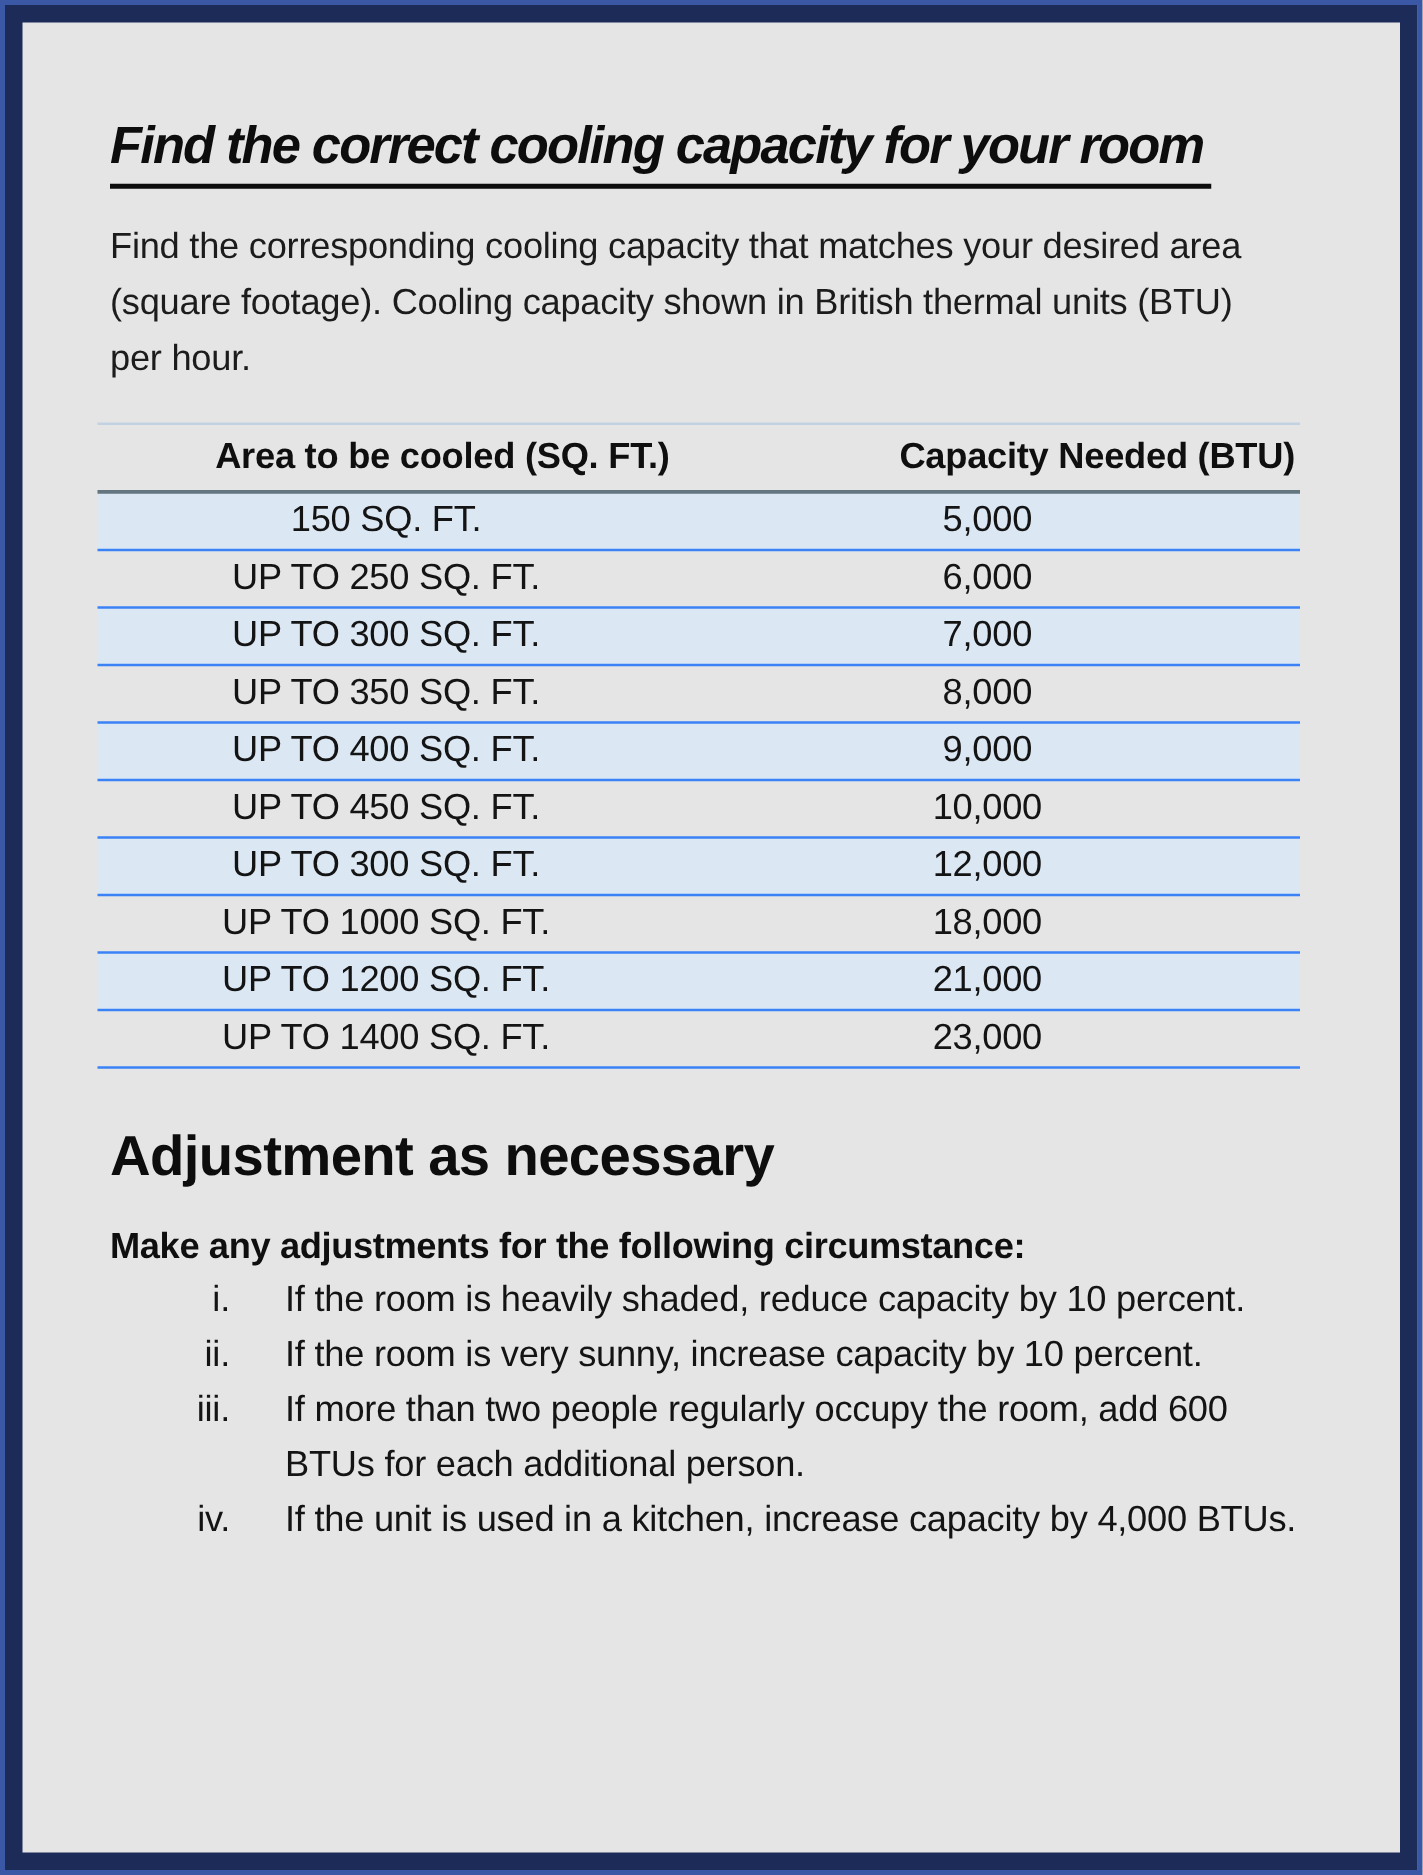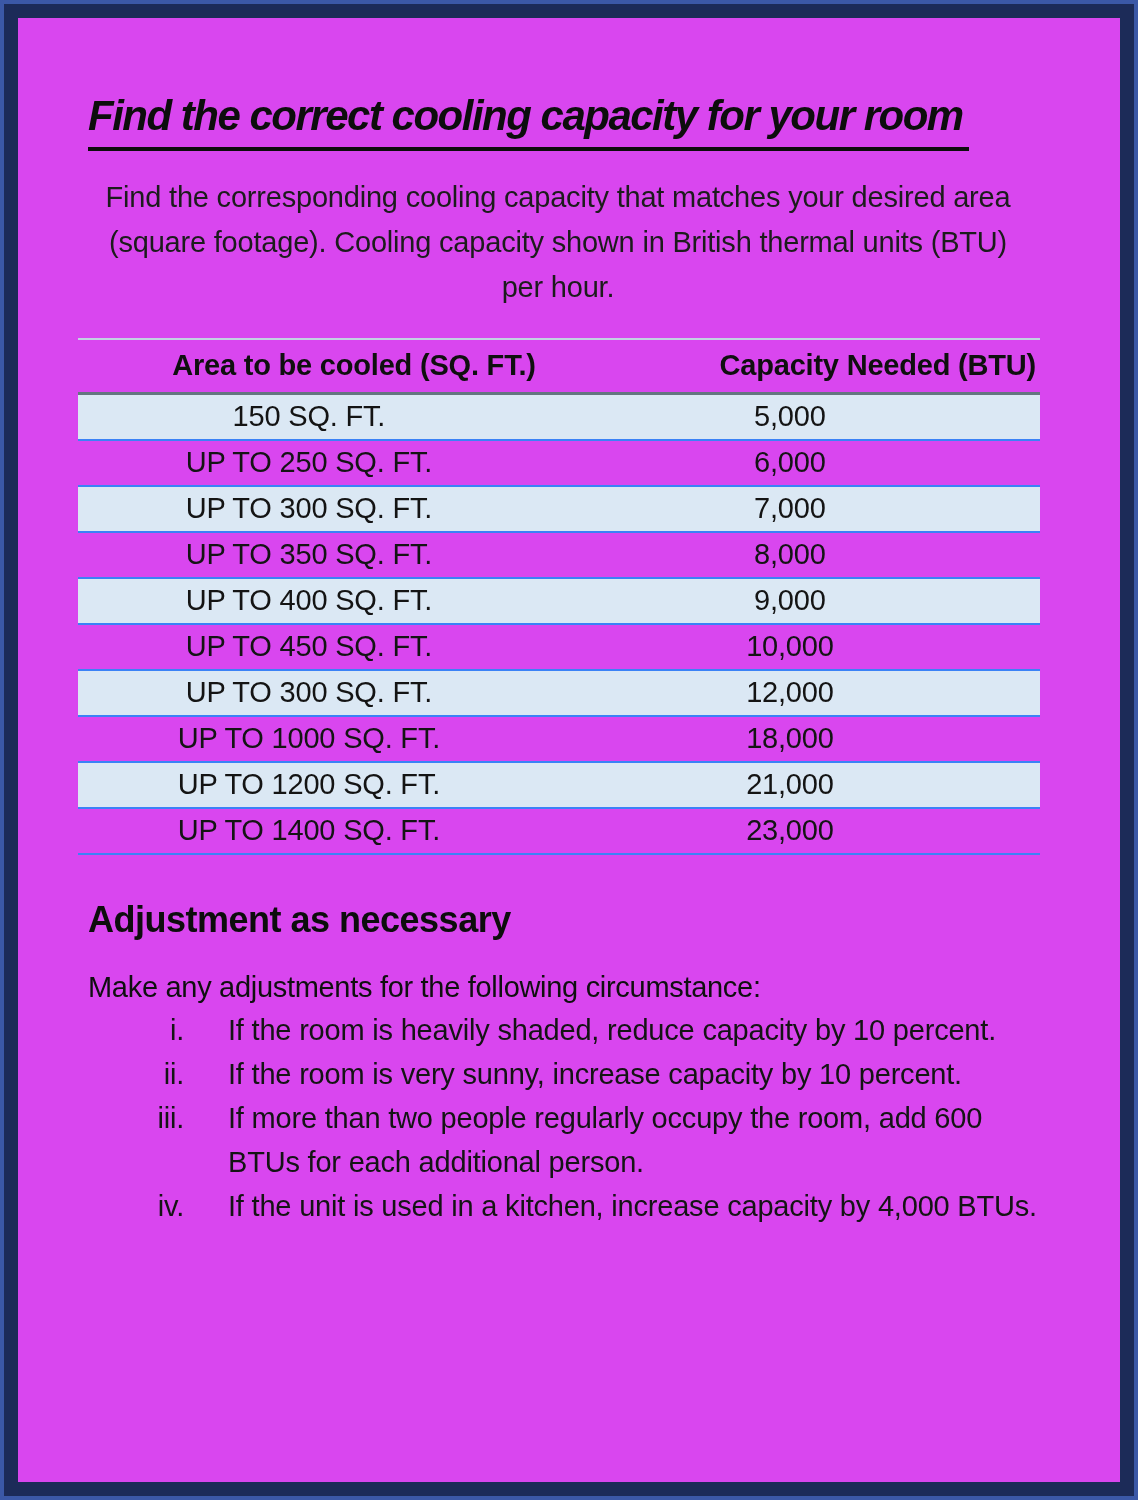--- a/index.html
+++ b/index.html
@@ -10,21 +10,21 @@
     color: #141414;
   }
   .frame-outer {
     width: 1138px; height: 1500px;
     border: 4px solid #3b58a6;
     background: #1c2b58;
   }
   .frame-inner {
     width: 100%; height: 100%;
     border: 14px solid #1c2b58;
-    background: #d946ef;
+    background: #e5e5e5;
     overflow: hidden;
   }
   .content {
     padding: 62px 60px 0 70px;
   }
   .doc-title {
     display: inline-block;
     font-size: 42px;
     font-weight: bold;
     font-style: italic;
@@ -35,21 +35,20 @@
     padding-right: 6px;
     margin-top: 12px;
   }
   .intro {
     margin-top: 24px;
     font-size: 29px;
     line-height: 45px;
     letter-spacing: -0.2px;
     color: #1c1c1c;
     max-width: 940px;
-    text-align: center;
   }
   table.cool-table {
     margin-top: 28px;
     width: 962px;
     margin-left: -10px;
     border-collapse: collapse;
     font-size: 29px;
     letter-spacing: -0.2px;
   }
   table.cool-table th {
@@ -64,29 +63,29 @@
     text-align: center;
     padding: 5px 4px 6px 4px;
     border-bottom: 2px solid #3b82f6;
     color: #141414;
   }
   table.cool-table th.col-area, table.cool-table td.col-area { width: 48%; }
   table.cool-table th.col-cap,  table.cool-table td.col-cap  { width: 52%; }
   table.cool-table tbody tr:nth-child(odd) td { background: #dbe8f4; }
   .section-heading {
     margin-top: 44px;
-    font-size: 36px;
+    font-size: 45px;
     font-weight: bold;
     letter-spacing: -0.5px;
     color: #0d0d0d;
   }
   .adjust-lead {
     margin-top: 30px;
     font-size: 29px;
-    font-weight: normal;
+    font-weight: bold;
     letter-spacing: -0.3px;
     color: #0f0f0f;
   }
   .adjust-list {
     margin-top: 4px;
     padding-left: 38px;
   }
   .adjust-item {
     display: flex;
     align-items: flex-start;

